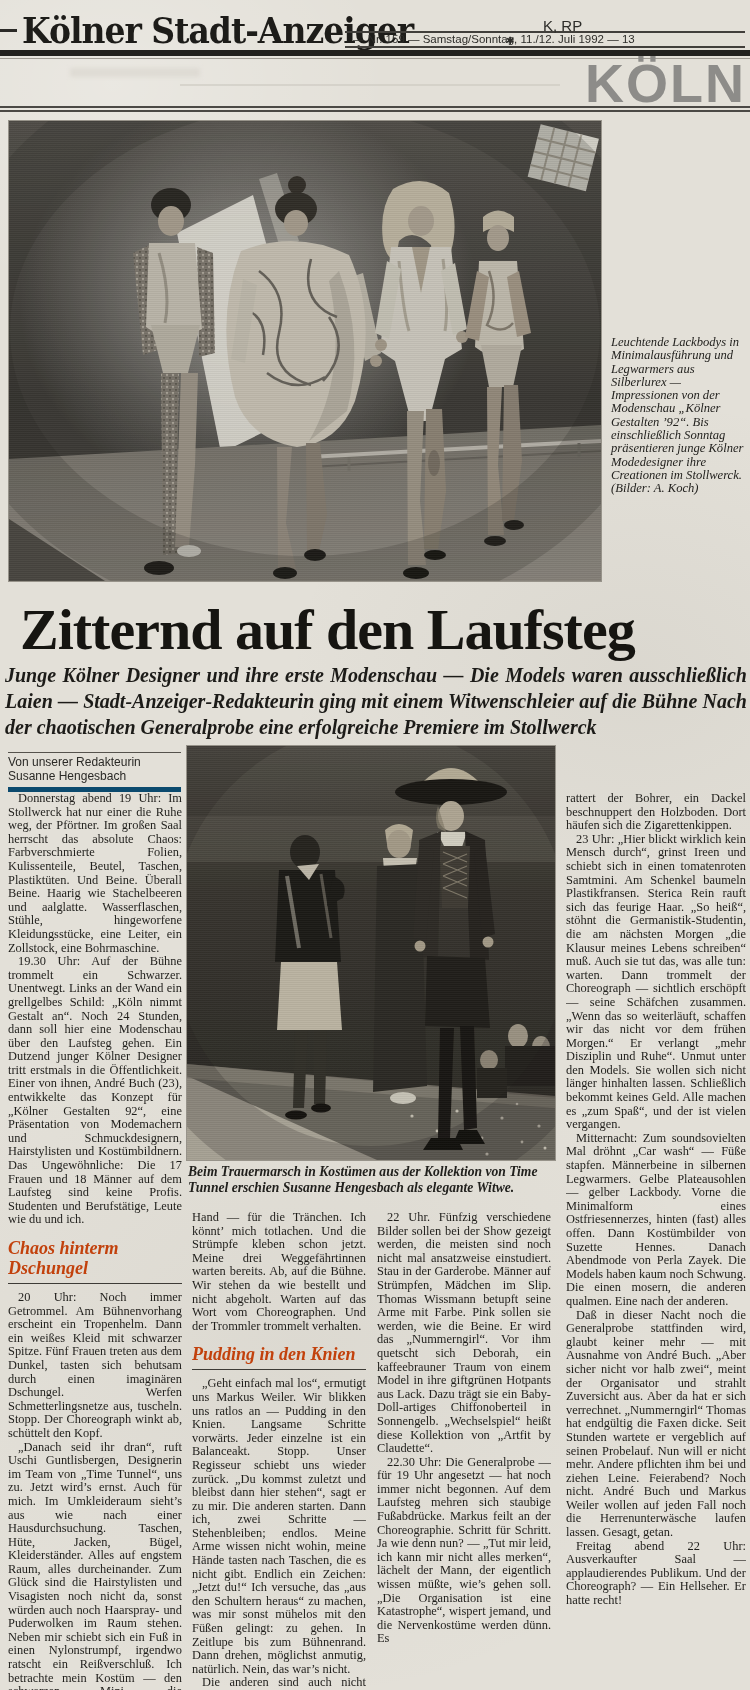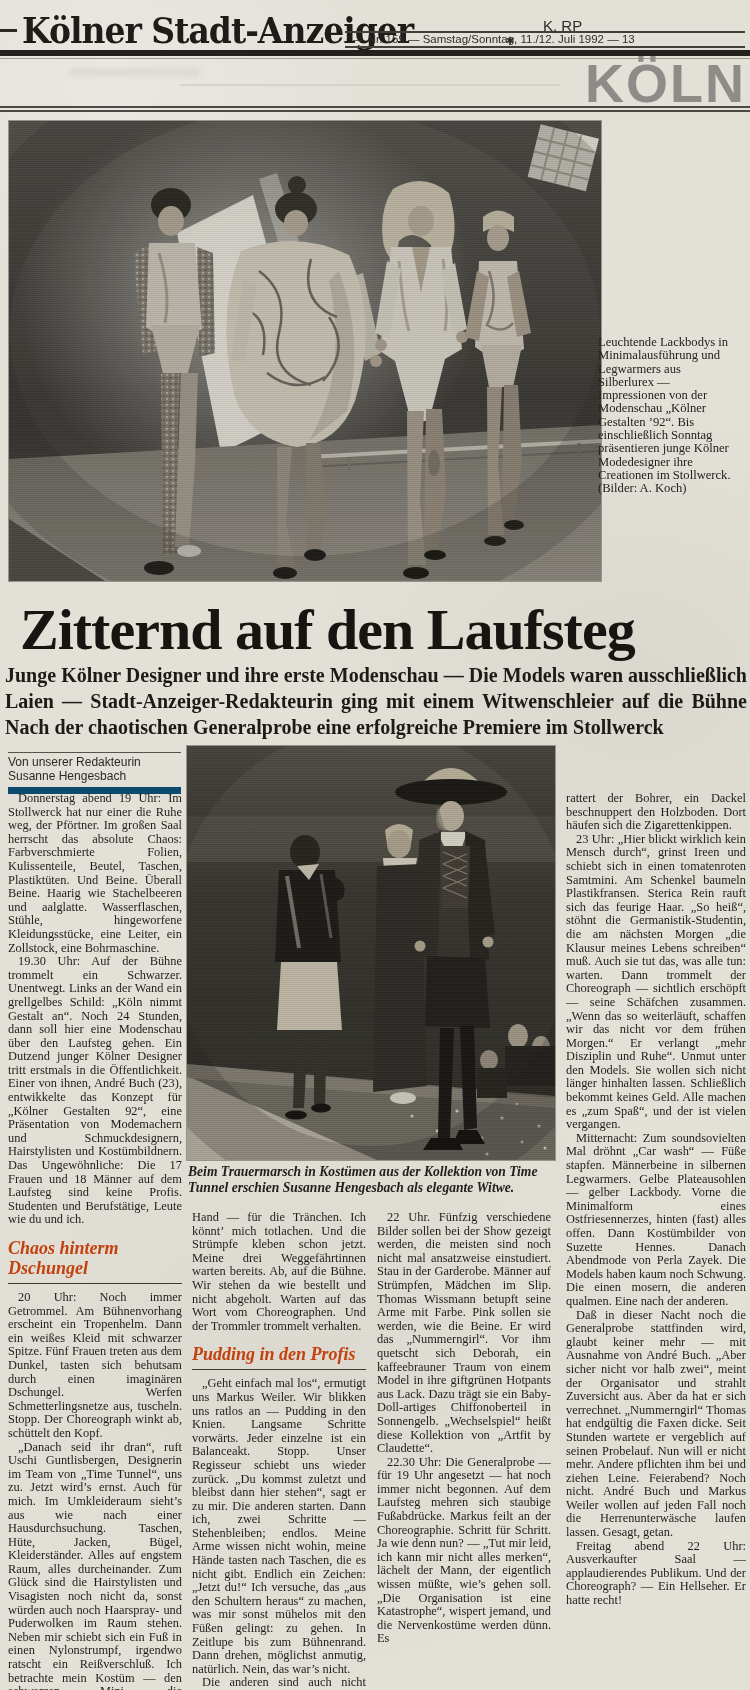--- a/index.html
+++ b/index.html
@@ -27,29 +27,29 @@
   .koln-rule-a{left:0;top:106px;width:750px;height:1.5px;background:#4b4945;}
   .koln-rule-b{left:0;top:110px;width:750px;height:1.5px;background:#4b4945;}
   .ghost1{left:180px;top:84px;width:380px;height:2px;background:#ccc8c0;opacity:.6;}
   .ghost2{left:70px;top:68px;width:130px;height:9px;background:#d6d2ca;opacity:.55;filter:blur(2px);}
   
   .photo{border:1px solid #97938a;background:#3d3b37;overflow:hidden;}
   .main-photo{left:8px;top:120px;width:592px;height:460px;}
   .mid-photo{left:186px;top:745px;width:368px;height:414px;}
   .photo svg{display:block;}
   
-  .cap-right{left:598px;top:336px;width:135px;font-size:12.6px;line-height:13.3px;color:#23221f;}
+  .cap-right{left:611px;top:336px;width:135px;font-style:italic;font-size:12.6px;line-height:13.3px;color:#23221f;}
   .cap-mid{left:188px;top:1164px;width:366px;font-style:italic;font-weight:700;font-size:13.6px;line-height:16px;color:#21201d;}
   
   .headline{left:4px;top:584px;width:744px;font-weight:700;font-size:58px;line-height:60px;
     letter-spacing:-1px;color:#161511;white-space:nowrap;}
-  .subhead{left:5px;top:662px;width:742px;font-weight:700;font-size:20px;line-height:26px;
+  .subhead{left:5px;top:662px;width:742px;font-weight:700;font-style:italic;font-size:20px;line-height:26px;
     color:#1c1b18;text-align:justify;text-align-last:left;}
   
-  .byline{left:8px;top:752px;width:173px;border-top:1px solid #55524c;border-bottom:7px solid #0c4a6e;
+  .byline{left:8px;top:752px;width:173px;border-top:1px solid #55524c;border-bottom:5px solid #0c4a6e;
     padding:3px 0 4px 0;font-family:"Liberation Sans",sans-serif;font-size:12px;line-height:13.5px;color:#2a2926;}
   
   .col{font-size:12.4px;line-height:13.6px;text-align:justify;overflow:hidden;hyphens:auto;-webkit-hyphens:auto;}
   .col p{margin:0;text-indent:10px;}
   .col p.noindent{text-indent:0;}
   .col1{left:8px;top:786px;width:174px;height:904px;margin-top:6px;}
   .col2{left:192px;top:1211px;width:174px;height:479px;}
   .col3{left:377px;top:1211px;width:174px;height:479px;}
   .col4{left:566px;top:769px;width:180px;height:943px;margin-top:23px;}
   .col-heading{font-style:italic;font-weight:700;font-size:18px;line-height:20px;text-indent:0;
@@ -277,21 +277,21 @@
   <p>Donnerstag abend 19 Uhr: Im Stollwerck hat nur einer die Ruhe weg, der Pförtner. Im großen Saal herrscht das absolute Chaos: Farbverschmierte Folien, Kulissenteile, Beutel, Taschen, Plastiktüten. Und Beine. Überall Beine. Haarig wie Stachelbeeren und aalglatte. Wasserflaschen, Stühle, hingeworfene Kleidungsstücke, eine Leiter, ein Zollstock, eine Bohrmaschine.</p>
   <p>19.30 Uhr: Auf der Bühne trommelt ein Schwarzer. Unentwegt. Links an der Wand ein grellgelbes Schild: „Köln nimmt Gestalt an“. Noch 24 Stunden, dann soll hier eine Modenschau über den Laufsteg gehen. Ein Dutzend junger Kölner Designer tritt erstmals in die Öffentlichkeit. Einer von ihnen, André Buch (23), entwikkelte das Konzept für „Kölner Gestalten 92“, eine Präsentation von Modemachern und Schmuckdesignern, Hairstylisten und Kostümbildnern. Das Ungewöhnliche: Die 17 Frauen und 18 Männer auf dem Laufsteg sind keine Profis. Studenten und Berufstätige, Leute wie du und ich.</p>
   <h3 class="col-heading">Chaos hinterm Dschungel</h3>
   <p>20 Uhr: Noch immer Getrommel. Am Bühnenvorhang erscheint ein Tropenhelm. Dann ein weißes Kleid mit schwarzer Spitze. Fünf Frauen treten aus dem Dunkel, tasten sich behutsam durch einen imaginären Dschungel. Werfen Schmetterlingsnetze aus, tuscheln. Stopp. Der Choreograph winkt ab, schüttelt den Kopf.</p>
   <p>„Danach seid ihr dran“, ruft Uschi Guntlisbergen, Designerin im Team von „Time Tunnel“, uns zu. Jetzt wird’s ernst. Auch für mich. Im Umkleideraum sieht’s aus wie nach einer Hausdurchsuchung. Taschen, Hüte, Jacken, Bügel, Kleiderständer. Alles auf engstem Raum, alles durcheinander. Zum Glück sind die Hairstylisten und Visagisten noch nicht da, sonst würden auch noch Haarspray- und Puderwolken im Raum stehen. Neben mir schiebt sich ein Fuß in einen Nylonstrumpf, irgendwo ratscht ein Reißverschluß. Ich betrachte mein Kostüm — den schwarzen Mini, die bordeauxschwarz gemusterte Jacke.</p>
 
 </div>
 
 <div class="abs col col2">
   <p class="noindent">Hand — für die Tränchen. Ich könnt’ mich totlachen. Und die Strümpfe kleben schon jetzt. Meine drei Weggefährtinnen warten bereits. Ab, auf die Bühne. Wir stehen da wie bestellt und nicht abgeholt. Warten auf das Wort vom Choreographen. Und der Trommler trommelt verhalten.</p>
-  <h3 class="col-heading">Pudding in den Profis</h3>
+  <h3 class="col-heading">Pudding in den Knien</h3>
   <p>„Geht einfach mal los“, ermutigt uns Markus Weiler. Wir blikken uns ratlos an — Pudding in den Knien. Langsame Schritte vorwärts. Jeder einzelne ist ein Balanceakt. Stopp. Unser Regisseur schiebt uns wieder zurück. „Du kommst zuletzt und bleibst dann hier stehen“, sagt er zu mir. Die anderen starten. Dann ich, zwei Schritte — Stehenbleiben; endlos. Meine Arme wissen nicht wohin, meine Hände tasten nach Taschen, die es nicht gibt. Endlich ein Zeichen: „Jetzt du!“ Ich versuche, das „aus den Schultern heraus“ zu machen, was mir sonst mühelos mit den Füßen gelingt: zu gehen. In Zeitlupe bis zum Bühnenrand. Dann drehen, möglichst anmutig, natürlich. Nein, das war’s nicht.</p>
   <p>Die anderen sind auch nicht perfekt. Das macht Mut. Noch mal</p>
 </div>
 
 <div class="abs col col3">
   <p>22 Uhr. Fünfzig verschiedene Bilder sollen bei der Show gezeigt werden, die meisten sind noch nicht mal ansatzweise einstudiert. Stau in der Garderobe. Männer auf Strümpfen, Mädchen im Slip. Thomas Wissmann betupft seine Arme mit Farbe. Pink sollen sie werden, wie die Beine. Er wird das „Nummerngirl“. Vor ihm quetscht sich Deborah, ein kaffeebrauner Traum von einem Model in ihre giftgrünen Hotpants aus Lack. Dazu trägt sie ein Baby-Doll-artiges Chiffonoberteil in Sonnengelb. „Wechselspiel“ heißt diese Kollektion von „Artfit by Claudette“.</p>
   <p>22.30 Uhr: Die Generalprobe — für 19 Uhr angesetzt — hat noch immer nicht begonnen. Auf dem Laufsteg mehren sich staubige Fußabdrücke. Markus feilt an der Choreographie. Schritt für Schritt. Ja wie denn nun? — „Tut mir leid, ich kann mir nicht alles merken“, lächelt der Mann, der eigentlich wissen müßte, wie’s gehen soll. „Die Organisation ist eine Katastrophe“, wispert jemand, und die Nervenkostüme werden dünn. Es</p>
 </div>
 
 <div class="abs col col4">

